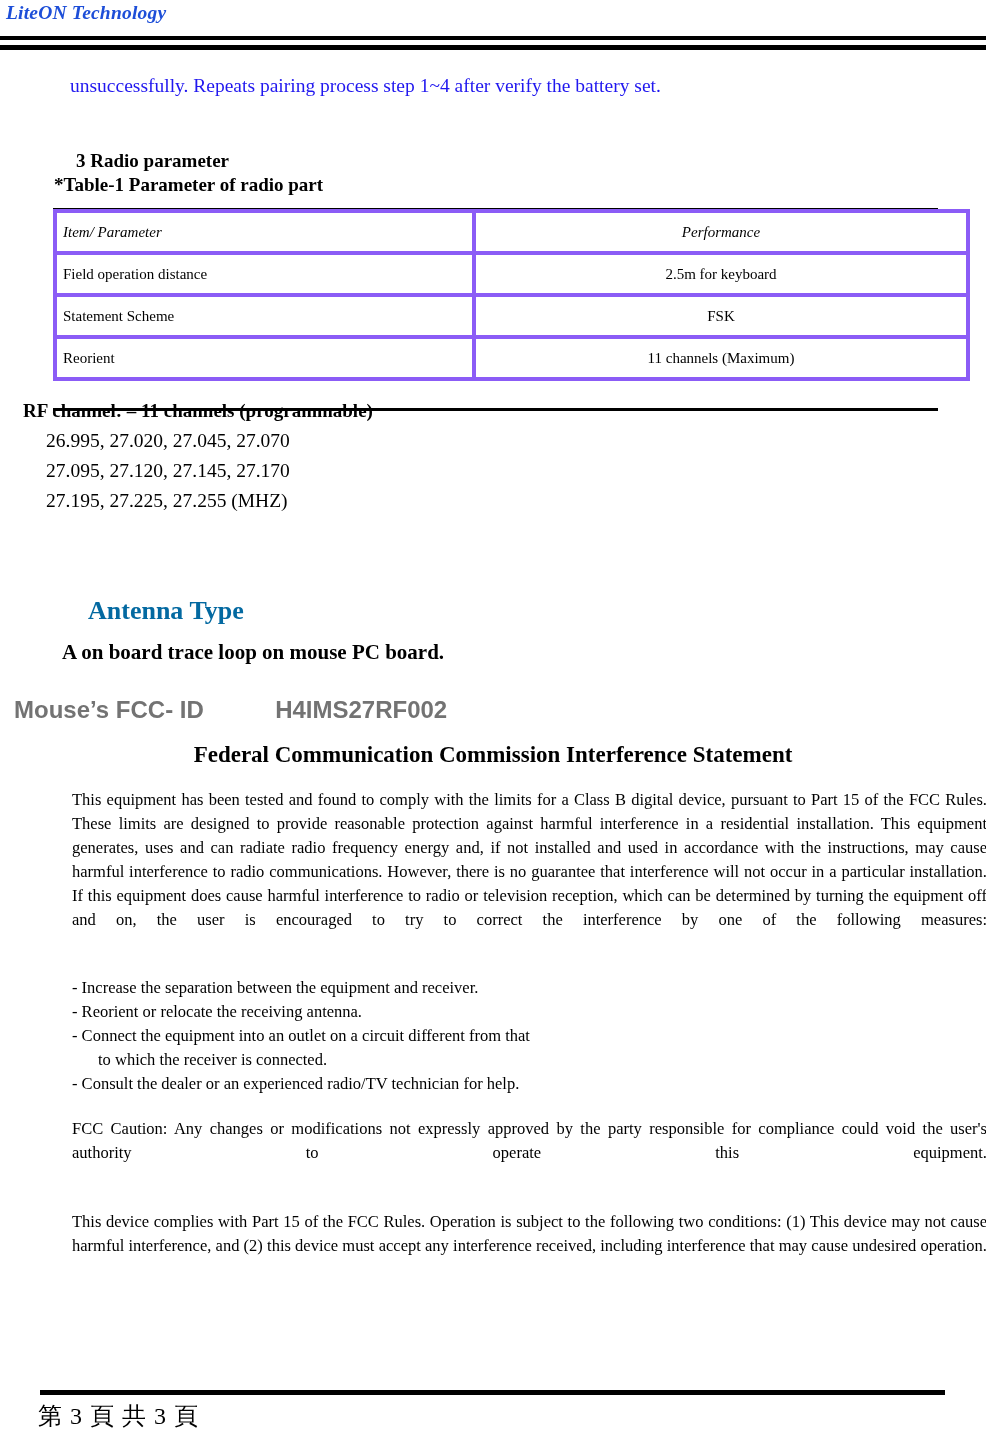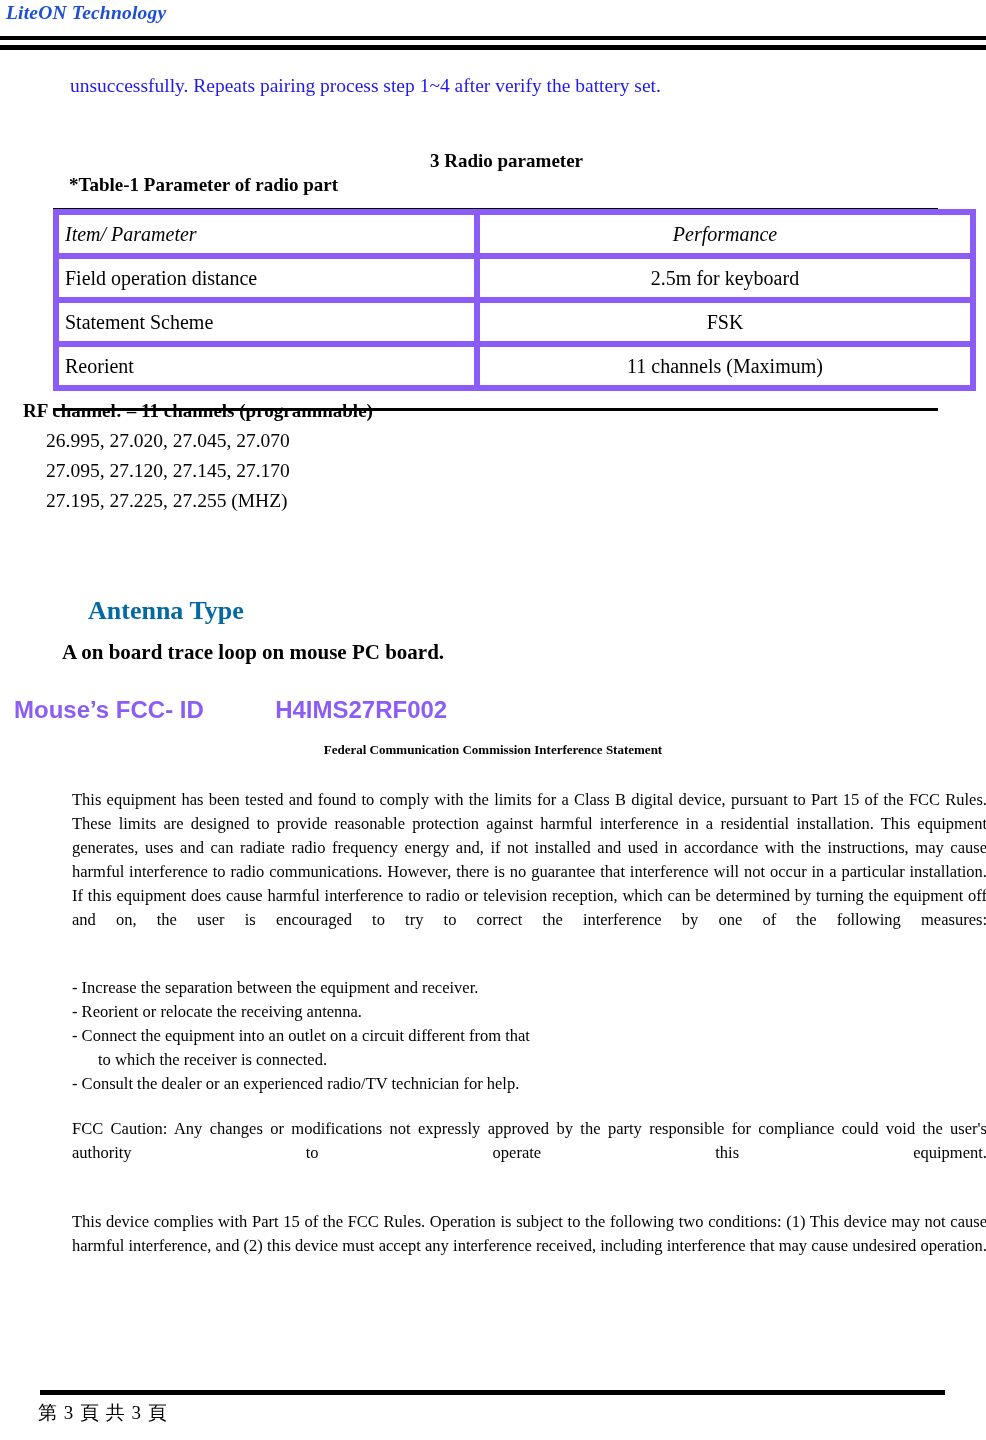--- a/index.html
+++ b/index.html
@@ -60,37 +60,37 @@
     margin: 18px 0 0 70px;
     white-space: nowrap;
   }
 
   .sec-heading {
     font-weight: 700;
     font-size: 19px;
     margin: 0;
     white-space: nowrap;
   }
-  .radio-param { margin: 52px 3px 0 76px; text-align: center; }
-  .table-caption { margin: 2px 0 0 69px; }
+  .radio-param { margin: 52px 3px 0 76px; }
+  .table-caption { margin: 2px 0 0 54px; }
 
   
   table.param-table {
     position: absolute;
     left: 53px;
     top: 153px;
     width: 885px;
     border-collapse: collapse;
     table-layout: fixed;
   }
   table.param-table td {
-    border: 6px solid #8b5cf6;
+    border: 4px solid #8b5cf6;
     height: 38px;
     padding: 0 6px;
-    font-size: 20px;
+    font-size: 15px;
     vertical-align: middle;
   }
   table.param-table .col-item  { width: 403px; }
   table.param-table .col-perf  { width: 478px; text-align: center; }
   table.param-table tr.head td {
     font-style: italic;
   }
   .tbl-outer-top,
   .tbl-outer-bottom {
     position: absolute;
@@ -143,33 +143,33 @@
   }
 
   
   .fccid-row {
     position: absolute;
     left: 14px;
     top: 696px;
     font-family: "Liberation Sans", "DejaVu Sans", sans-serif;
     font-weight: 700;
     font-size: 24px;
-    color: #8b5cf6;
+    color: #737373;
     white-space: nowrap;
   }
   .fccid-row .gap { display: inline-block; width: 58px; }
 
   .fcc-heading {
     position: absolute;
     left: 0;
     top: 742px;
     width: 986px;
     text-align: center;
     font-weight: 700;
-    font-size: 13px;
+    font-size: 23px;
   }
 
   
   .fcc-body {
     position: absolute;
     left: 72px;
     top: 788px;
     width: 915px;
     font-size: 16.5px;
     line-height: 1.45;
@@ -202,21 +202,21 @@
     left: 40px;
     top: 1390px;
     width: 905px;
     height: 5px;
     background: #000;
   }
   .footer-text {
     position: absolute;
     left: 38px;
     top: 1400px;
-    font-size: 19px;
+    font-size: 24px;
     letter-spacing: 1px;
     white-space: nowrap;
   }
 </style>
 </head>
 <body>
 
 <div class="page">
 
   <div class="header-title">LiteON Technology</div>

